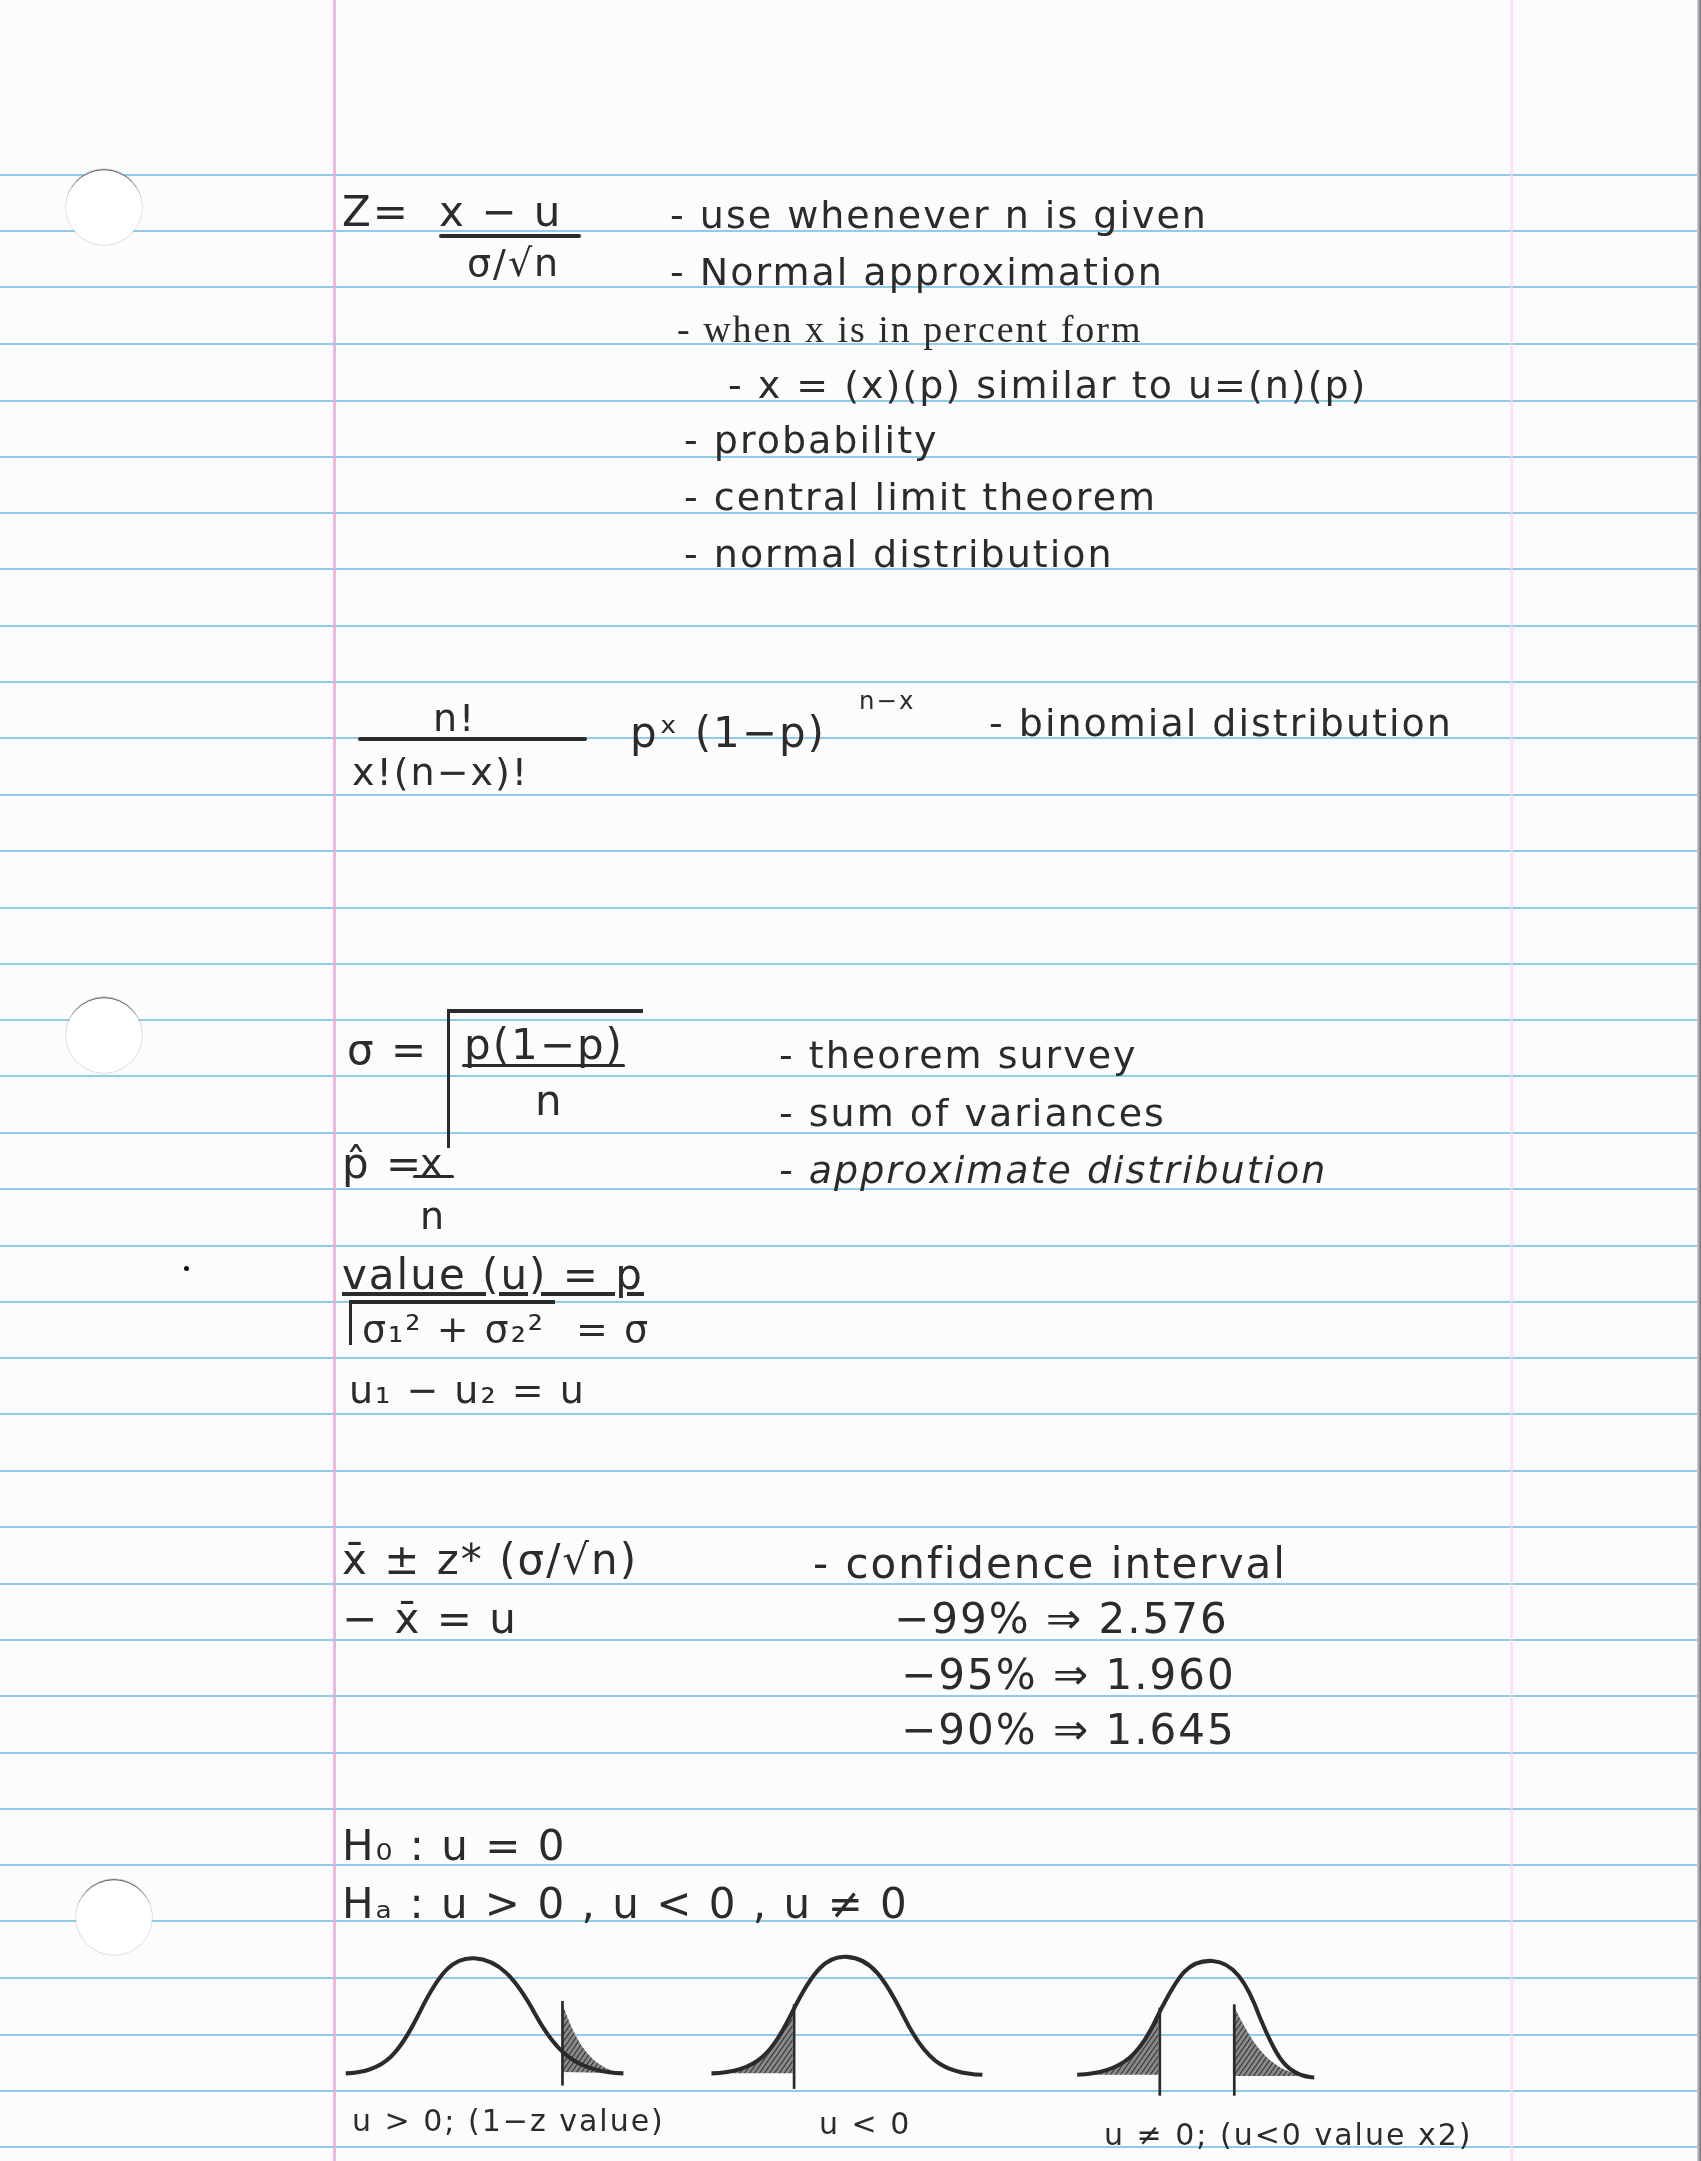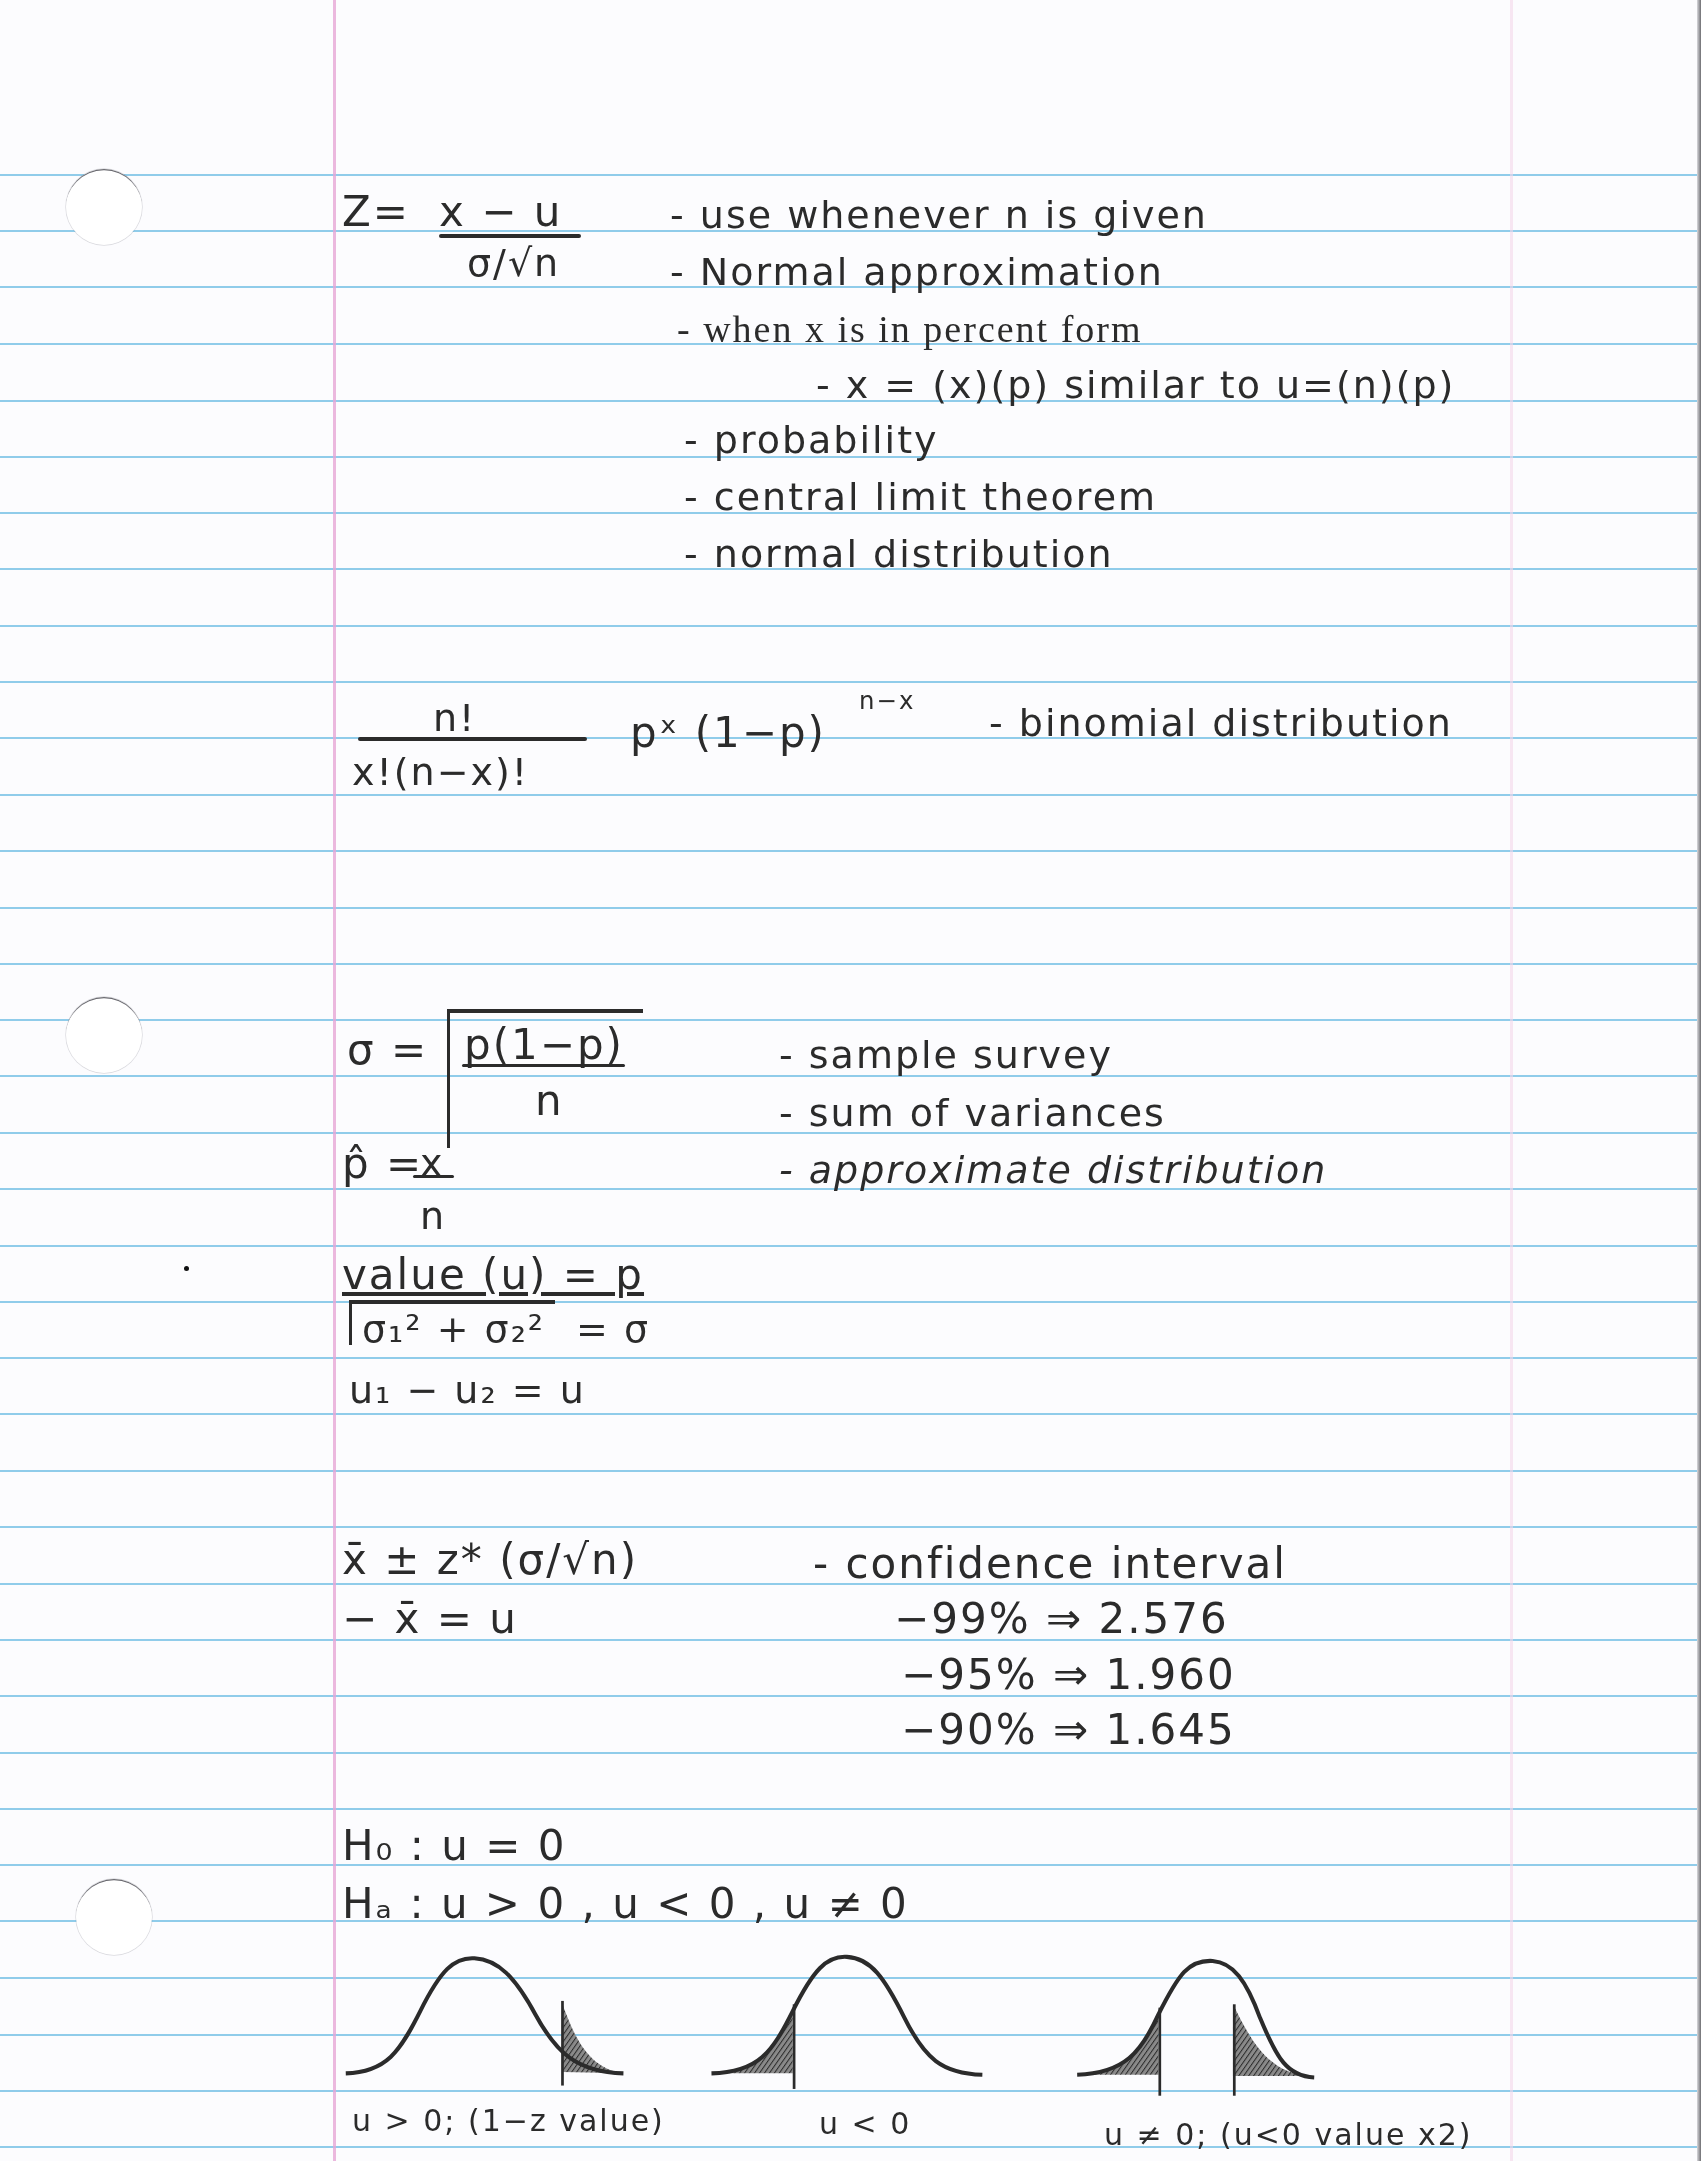--- a/index.html
+++ b/index.html
@@ -79,21 +79,21 @@
 
 <div>
   <span class="hw f60" style="left:342px; top:191px;">Z=</span>
   <span class="hw f60" style="left:439px; top:191px;">x − u</span>
   <div class="bar" style="left:439px; top:234px; width:142px;"></div>
   <span class="hw f54" style="left:467px; top:244px;">σ/√n</span>
 
   <span class="hw f54" style="left:670px; top:196px;">- use whenever n is given</span>
   <span class="hw f54" style="left:670px; top:253px;">- Normal approximation</span>
   <span class="hw f54" style="left:677px; top:310px;font-family:Liberation Serif, serif;">- when x is in percent form</span>
-  <span class="hw f54" style="left:816px; top:366px;">- x = (x)(p)  similar to  u=(n)(p)</span>
+  <span class="hw f54" style="left:728px; top:366px;">- x = (x)(p)  similar to  u=(n)(p)</span>
   <span class="hw f54" style="left:684px; top:421px;">- probability</span>
   <span class="hw f54" style="left:684px; top:478px;">- central limit theorem</span>
   <span class="hw f54" style="left:684px; top:535px;">- normal distribution</span>
 </div>
 
 <div>
   <span class="hw f54" style="left:433px; top:699px;">n!</span>
   <div class="bar" style="left:358px; top:737px; width:229px;"></div>
   <span class="hw f54" style="left:352px; top:753px;">x!(n−x)!</span>
   <span class="hw f60" style="left:630px; top:712px;">pˣ (1−p)</span>
@@ -112,21 +112,21 @@
   <span class="hw f54" style="left:420px; top:1144px;">x</span>
   <div class="bar" style="left:413px; top:1175px; width:41px; height:3.4px;"></div>
   <span class="hw f54" style="left:420px; top:1197px;">n</span>
 
   <span class="hw f60" style="left:342px; top:1254px; text-decoration:underline;">value (u) = p</span>
   <div class="sqrt" style="left:349px; top:1300px; width:203px; height:41px; border-left:3.4px solid #2b2b2b;"></div>
   <span class="hw f54" style="left:362px; top:1310px;">σ₁² + σ₂²</span>
   <span class="hw f54" style="left:576px; top:1310px;">= σ</span>
   <span class="hw f54" style="left:349px; top:1371px;">u₁ − u₂ = u</span>
 
-  <span class="hw f54" style="left:779px; top:1036px;">- sample survey</span>
+  <span class="hw f54" style="left:779px; top:1036px;">- theorem survey</span>
   <span class="hw f54" style="left:779px; top:1094px;">- sum of variances</span>
   <span class="hw f54" style="left:779px; top:1151px;font-style:italic;">- approximate distribution</span>
 </div>
 
 <div>
   <span class="hw f60" style="left:342px; top:1539px;">x̄ ± z* (σ/√n)</span>
   <span class="hw f60" style="left:342px; top:1598px;">− x̄ = u</span>
   <span class="hw f60" style="left:813px; top:1543px;">- confidence interval</span>
   <span class="hw f60" style="left:894px; top:1598px;">−99% ⇒ 2.576</span>
   <span class="hw f60" style="left:901px; top:1654px;">−95% ⇒ 1.960</span>

